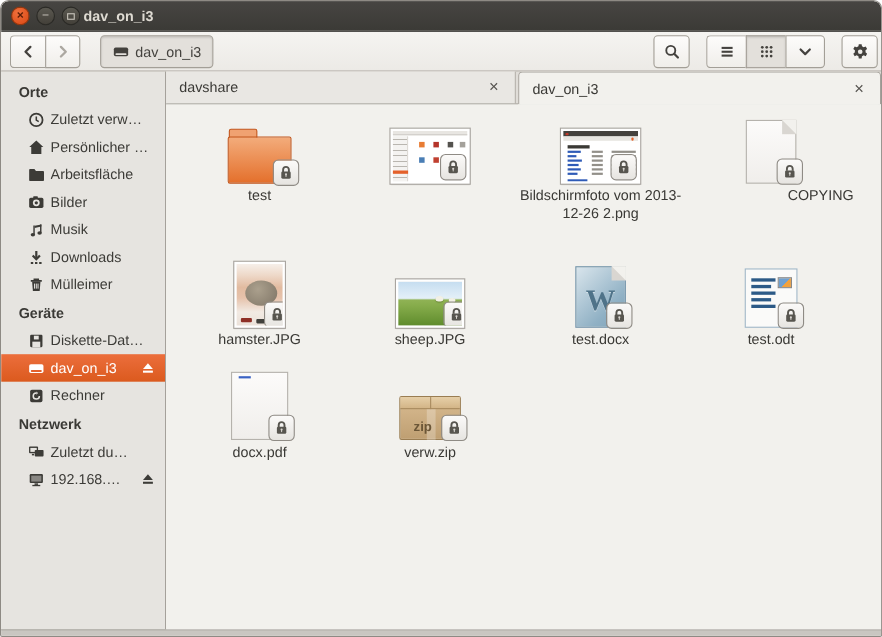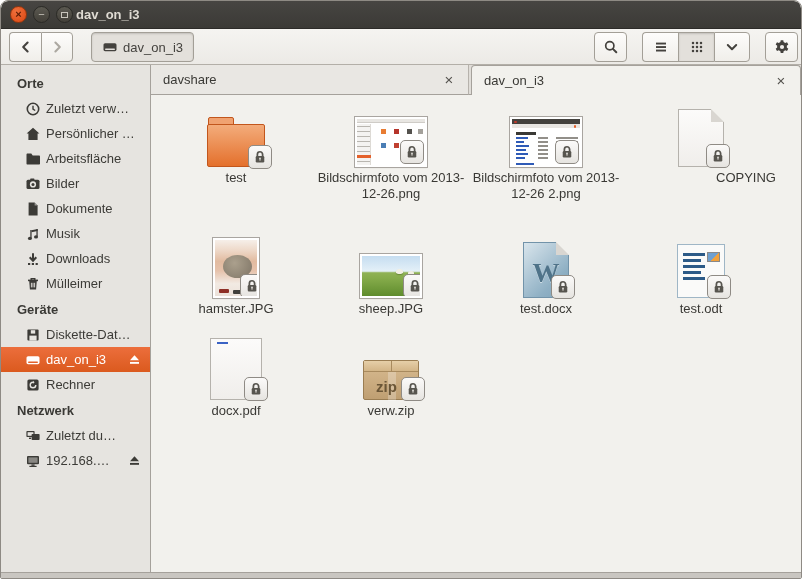--- a/index.html
+++ b/index.html
@@ -104,21 +104,21 @@
   .odt{width:48px;height:54px;background:#FAFAF9;border:1px solid #9FB6C6;}
   .odt-line{left:5px;height:3px;background:#2C5A87;}
   .odt-img{left:29px;top:7px;width:13px;height:10px;background:linear-gradient(135deg,#6FA0D0 55%,#F1A13C 55%);border:1px solid #888;}
   .odt-fold{bottom:-1px;right:-1px;width:0;height:0;border-style:solid;border-width:0 0 16px 16px;
     border-color:transparent transparent #3F6FA5 transparent;}
   
   .zipbox{width:56px;height:40px;background:linear-gradient(#D9BC92,#BF9F72);border:1px solid #9A7D52;border-radius:2px;}
   .zip-flap{left:0;top:0;right:0;height:11px;background:linear-gradient(#E6CFA8,#D3B587);border-bottom:1px solid #A88A5E;}
   .zip-seam{left:50%;top:0;width:1px;height:11px;background:#A88A5E;}
   .zip-tape{left:24px;top:11px;width:8px;height:29px;background:rgba(255,255,255,.25);}
-  .zip-lbl{left:12px;bottom:5px;font-size:15px;color:#6B5637;font-weight:bold;line-height:1;}
+  .zip-lbl{left:12px;bottom:5px;font-size:12px;color:#6B5637;font-weight:bold;line-height:1;}
   
   .hamster{width:46px;height:60px;position:relative;overflow:hidden;
     background:linear-gradient(180deg,#F6EFE9 0%,#EED9C9 18%,#E2BBA0 38%,#E6C2AB 55%,#F2EAE3 78%,#EBE1D9 100%);}
   .ham-blob{left:8px;top:15px;width:29px;height:23px;border-radius:50%;
     background:radial-gradient(circle at 40% 35%,#ABA08D,#7E7465);}
   .ham-bit1{left:4px;bottom:3px;width:10px;height:4px;background:#8E2F26;border-radius:1px;}
   .ham-bit2{left:18px;bottom:2px;width:8px;height:4px;background:#41403C;border-radius:1px;}
   
   .sheep{width:62px;height:44px;position:relative;overflow:hidden;
     background:linear-gradient(180deg,#C5DDF0 0%,#E4F0F8 38%,#8FB254 42%,#86AC4B 55%,#5F8C2D 100%);}
@@ -256,29 +256,20 @@
               <rect x="1.5" y="3.8" width="13" height="9.2" rx="1.5" fill="currentColor"></rect>
               <circle cx="8" cy="8.4" r="3.1" fill="var(--icon-contrast,#E6E4E0)"></circle>
               <circle cx="8" cy="8.4" r="1.5" fill="currentColor"></circle>
             </svg>
           </span>
           <span class="lbl">Bilder</span>
         </div>
         <div class="sb-item">
           <span class="sb-icon">
             <svg viewBox="0 0 16 16">
-              <path d="M3.6 1.5h6l3 3v10h-9z" fill="currentColor"></path>
-              <path d="M9.6 1.5v3h3z" fill="var(--icon-contrast,#E6E4E0)" opacity=".55"></path>
-            </svg>
-          </span>
-          <span class="lbl">Dokumente</span>
-        </div>
-        <div class="sb-item">
-          <span class="sb-icon">
-            <svg viewBox="0 0 16 16">
               <path d="M6.5 4.2 12.6 3v2l-6.1 1.2z" fill="currentColor"></path>
               <rect x="5.3" y="4" width="1.3" height="8.2" fill="currentColor"></rect>
               <rect x="11.4" y="3" width="1.3" height="7.7" fill="currentColor"></rect>
               <ellipse cx="4.9" cy="12.4" rx="2" ry="1.6" fill="currentColor"></ellipse>
               <ellipse cx="11" cy="10.9" rx="2" ry="1.6" fill="currentColor"></ellipse>
             </svg>
           </span>
           <span class="lbl">Musik</span>
         </div>
         <div class="sb-item">
@@ -414,21 +405,20 @@
                 <div class="emblem">
                   <svg width="18" height="18" viewBox="0 0 24 24">
                     <path d="M8.5 11V8.5a3.5 3.5 0 0 1 7 0V11" fill="none" stroke="#57554F" stroke-width="2.3"></path>
                     <rect x="6.3" y="10.6" width="11.4" height="8.6" rx="1.6" fill="#57554F"></rect>
                     <circle cx="12" cy="14" r="1.3" fill="#D9D6D1"></circle>
                     <rect x="11.4" y="14.5" width="1.2" height="2.6" fill="#D9D6D1"></rect>
                   </svg>
                 </div>
               </div>
             </div>
-            <div class="file-label">Bildschirmfoto vom 2013-12-26.png</div>
           </div>
           <div class="file-item" style="left: 320px; top: 8px;">
             <div class="file-icon">
               <div class="shape thumb thumbish">
                 <div class="d shot2-top"></div>
                 <div class="d shot2-reddot"></div>
                 <div class="d shot2-bar"></div>
                 <div class="d shot2-odot"></div>
                 <div class="d shot2-h"></div>
                 <div class="d lnk" style="left: 4px; top: 18px; width: 12px;"></div>

